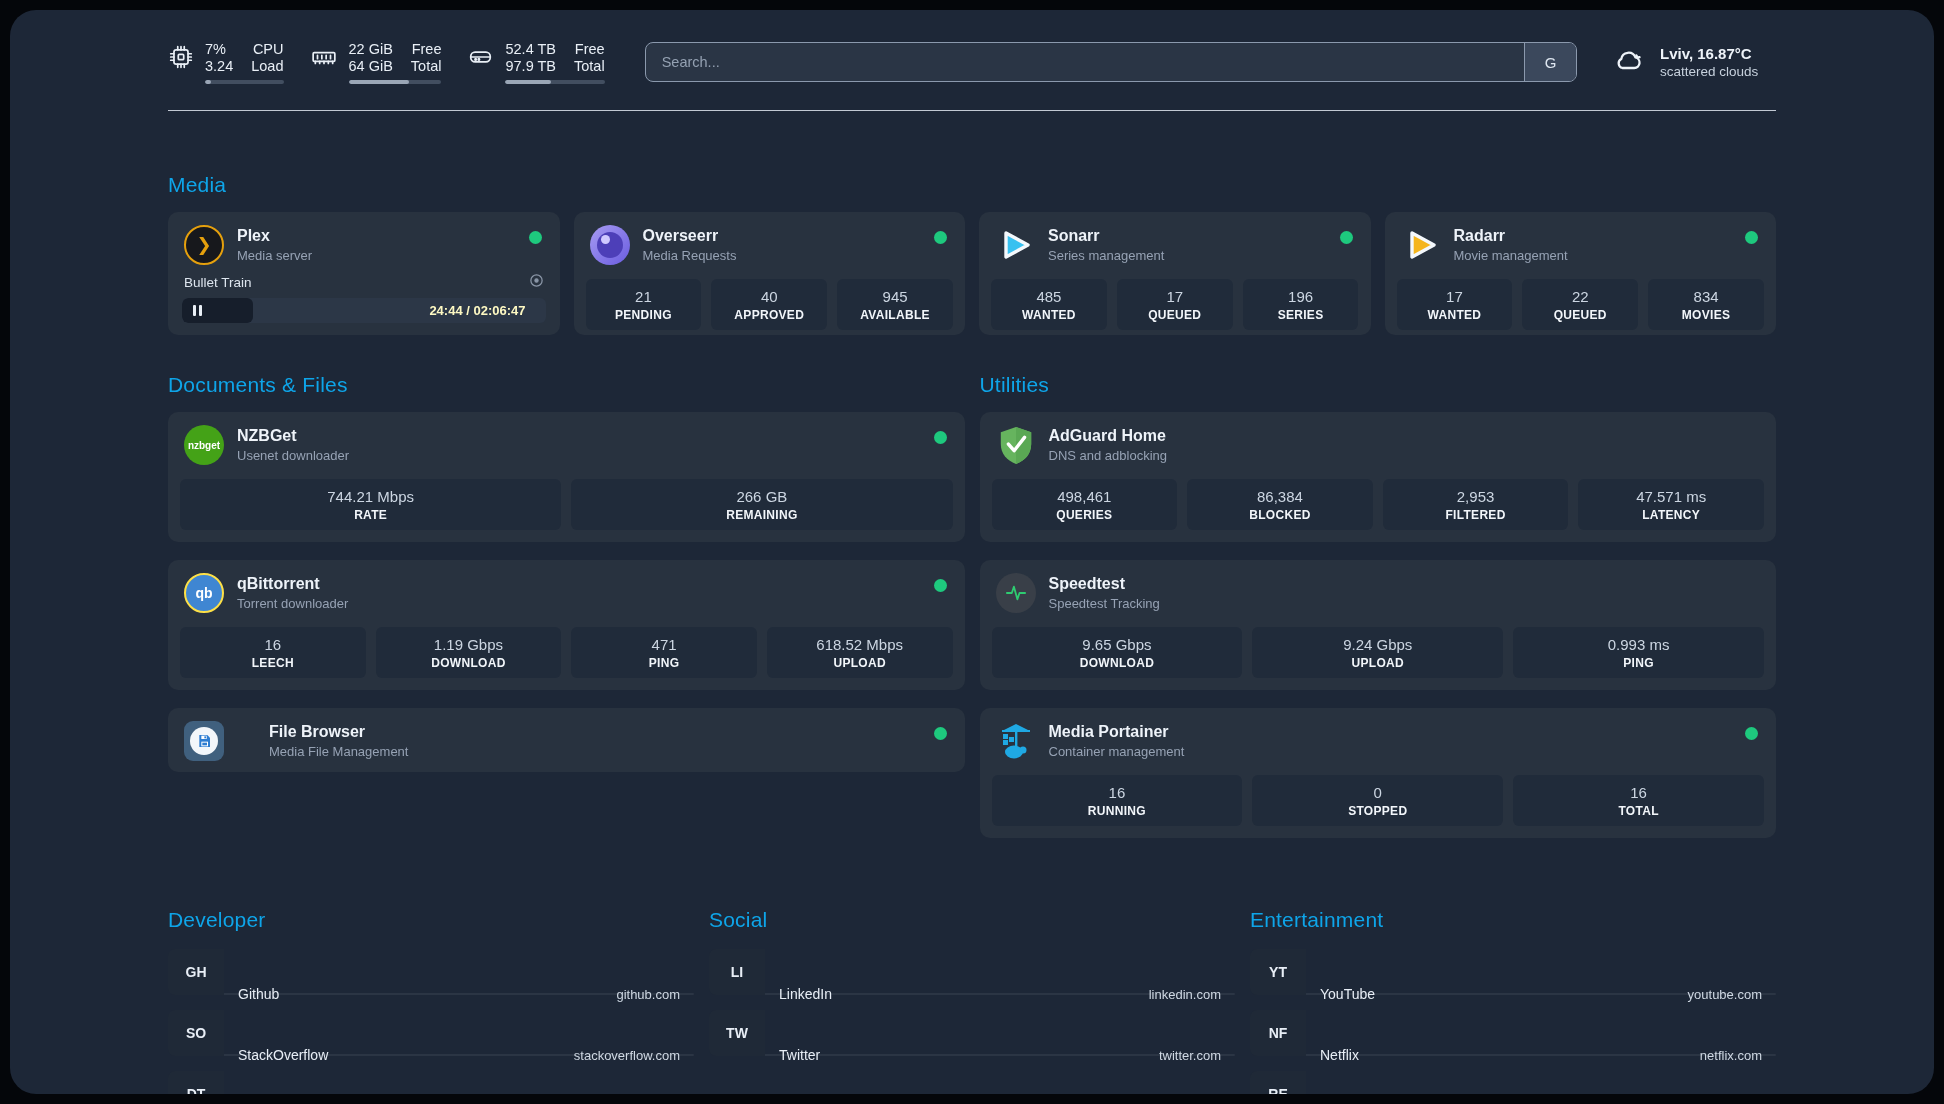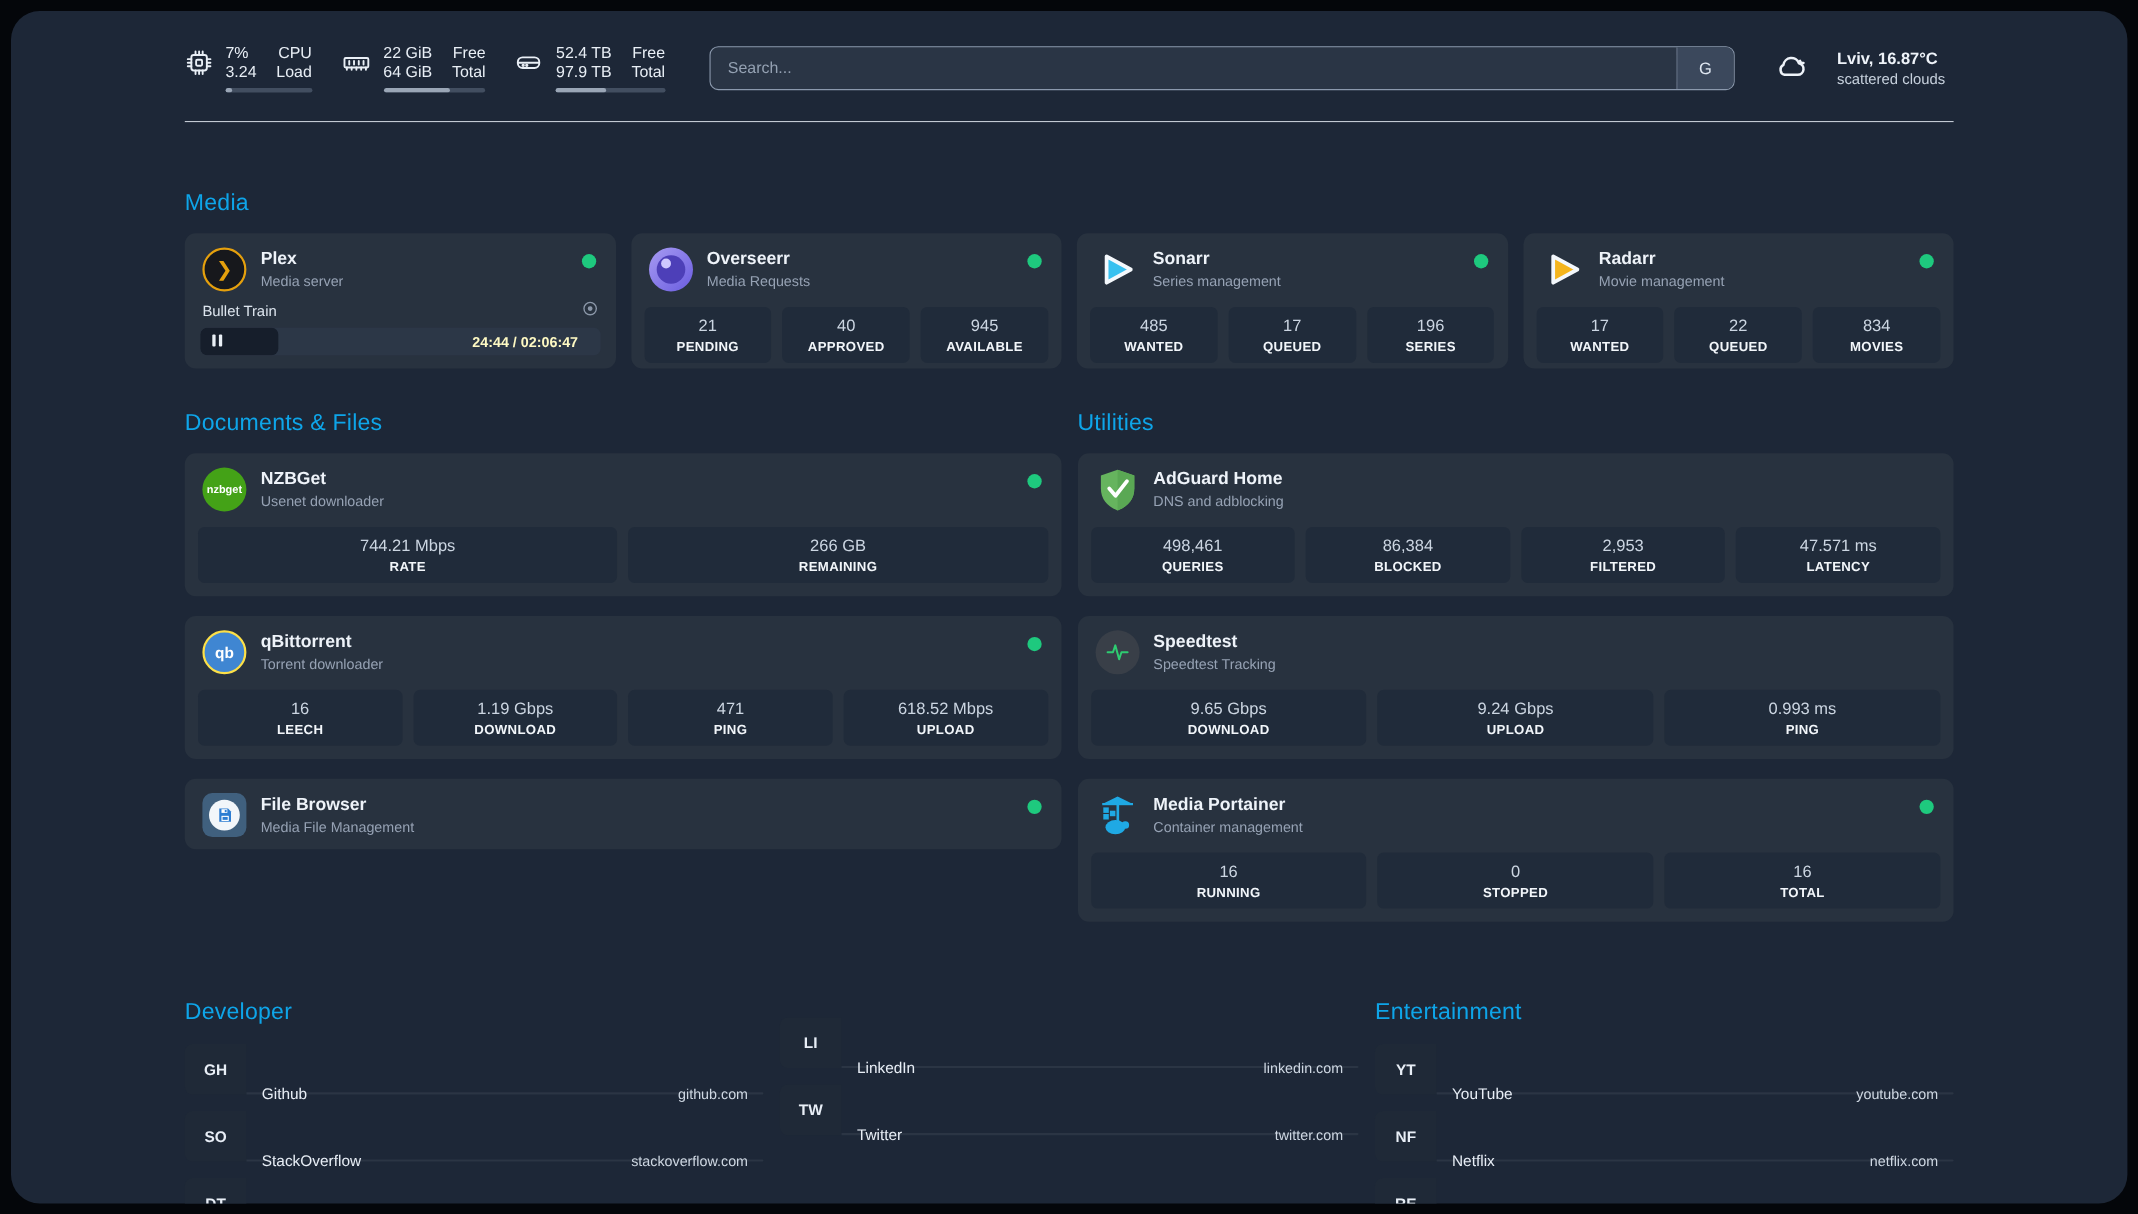--- a/index.html
+++ b/index.html
@@ -15,21 +15,21 @@
   .hstat-grid .val { text-align:left; }
   .hstat-grid .lab { text-align:right; }
   .hbar { height:4px; background:#424e60; border-radius:2px; margin-top:6px; overflow:hidden; }
   .hbar-fill { height:100%; background:#9aa6b6; border-radius:2px; }
 
   .searchwrap { flex:1; position:relative; margin:0 34px 0 40px; height:40px; }
   .searchwrap input { width:100%; height:100%; background:#2a3545; border:1px solid #8b99ad; border-radius:8px; color:#e9eff6; font-size:14.5px; padding:0 66px 0 16px; font-family:inherit; outline:none; }
   .searchwrap input::placeholder { color:#94a1b2; }
   .gbtn { position:absolute; right:1px; top:1px; bottom:1px; width:52px; background:#3b485c; border:none; border-left:1px solid #8b99ad; border-radius:0 7px 7px 0; color:#dfe7f1; font-size:15px; font-family:inherit; cursor:pointer; }
 
-  .weather { display:flex; align-items:center; gap:23px; min-width:165px; }
+  .weather { display:flex; align-items:center; gap:13px; min-width:165px; }
   .weather-loc { font-size:15px; font-weight:700; color:#eef3f9; }
   .weather-cond { font-size:13.5px; color:#c7d1dd; margin-top:2px; }
 
   .divider { height:1px; background:#dfe6ee; opacity:.85; margin-top:22px; }
 
   
   .section-title { font-size:21px; font-weight:500; color:#0ea5e9; letter-spacing:.2px; }
   .media-section { margin-top:62px; }
   .media-grid { display:grid; grid-template-columns:repeat(4,1fr); gap:14px; margin-top:15px; }
 
@@ -53,21 +53,21 @@
   .np-fill { height:100%; background:#161e2b; border-radius:6px; display:flex; align-items:center; padding-left:11px; }
   .pause-icon span { display:inline-block; width:3px; height:11px; background:#e9eff6; border-radius:1px; margin-right:3px; }
   .np-time { position:absolute; right:20px; font-size:13px; font-weight:700; color:#fef9c3; }
 
   
   .twocol { display:flex; gap:15px; margin-top:38px; }
   .col { flex:1; }
   .col .card { margin-top:15px; }
   .col .card + .card { margin-top:18px; }
   .head-only { padding-bottom:0; }
-  .head-only .card-head { padding-bottom:11px; }
+  .head-only .card-head { padding-bottom:11px;gap:32px; }
 
   
   .ic-plex { width:40px;height:40px;border-radius:50%;background:#17181c;border:2px solid #e5a00d;display:flex;align-items:center;justify-content:center;color:#e5a00d;font-size:18px;font-weight:700; }
   .ic-overseerr { width:40px;height:40px;border-radius:50%;background:linear-gradient(135deg,#a79bf2,#6a5ce0);display:flex;align-items:center;justify-content:center; }
   .ic-overseerr .inner { width:26px;height:26px;border-radius:50%;background:#4d3fb8;position:relative; }
   .ic-overseerr .inner::after { content:"";position:absolute;top:3px;left:4px;width:9px;height:9px;border-radius:50%;background:#cfc8ff; }
   .ic-nzbget { width:40px;height:40px;border-radius:50%;background:#44a217;display:flex;align-items:center;justify-content:center;color:#fff;font-size:10px;font-weight:700; }
   .ic-qb { width:40px;height:40px;border-radius:50%;background:#3f86d2;border:2px solid #fde047;display:flex;align-items:center;justify-content:center;color:#fff;font-size:14px;font-weight:700; }
   .ic-fb { width:40px;height:40px;border-radius:9px;background:#40607e;display:flex;align-items:center;justify-content:center; }
   .ic-fb .circ { width:28px;height:28px;border-radius:50%;background:#f2f6fa;display:flex;align-items:center;justify-content:center; }
@@ -508,20 +508,21 @@
           <span class="bm-abbr">DT</span>
           <span class="bm-body">
               <span class="bm-name">DEV</span>
               <span class="bm-url">dev.to</span>
             </span>
         </div>
       </div>
     </div>
 
     <div class="bm-col">
+      <div class="section-title">Social</div>
       <div class="bm-rows">
         <div class="bm-row">
           <span class="bm-abbr">LI</span>
           <span class="bm-body">
               <span class="bm-name">LinkedIn</span>
               <span class="bm-url">linkedin.com</span>
             </span>
         </div>
         <div class="bm-row">
           <span class="bm-abbr">TW</span>

